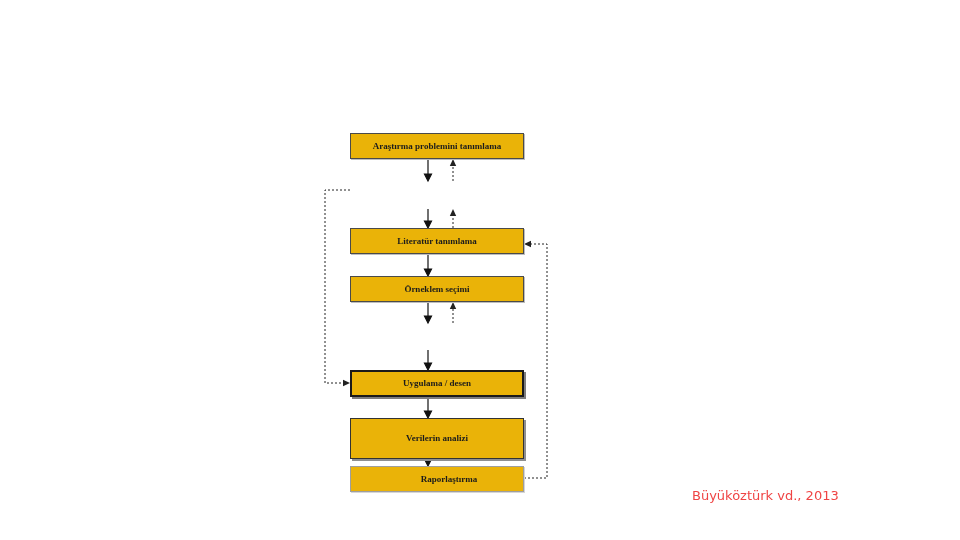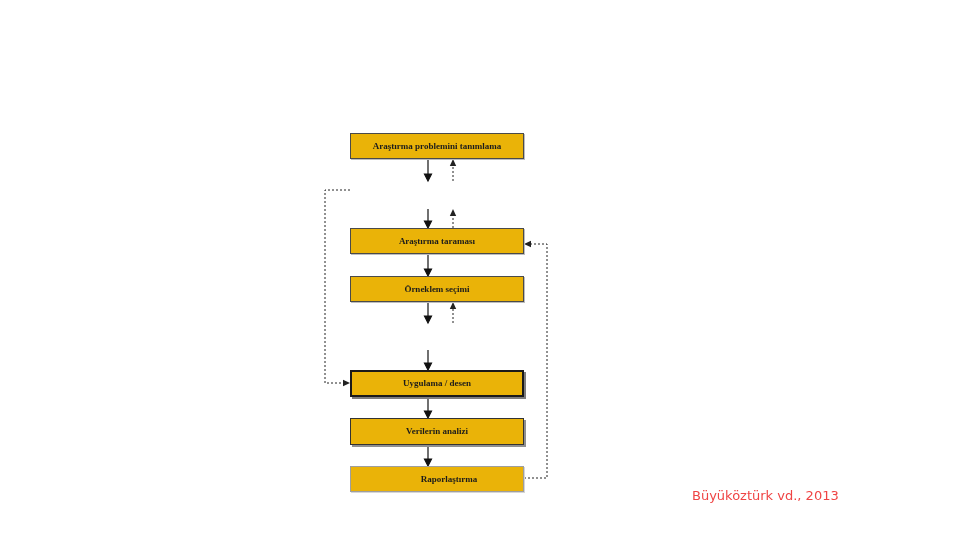--- a/index.html
+++ b/index.html
@@ -59,33 +59,33 @@
     <polyline points="524,478 547,478 547,244 531,244" fill="none" stroke="#222" stroke-width="1" stroke-dasharray="2 2"></polyline>
     <polygon points="524,244 531,240.7 531,247.3" fill="#222"></polygon>
   </svg>
 
   <div class="flowbox b-normal" style="top:133px;height:26px;">
     <span>Araştırma problemini tanımlama</span>
   </div>
 
 
   <div class="flowbox b-normal" style="top:228px;height:26px;">
-    <span>Araştırma taraması</span>
+    <span>Literatür tanımlama</span>
   </div>
 
   <div class="flowbox b-normal" style="top:276px;height:26px;">
     <span>Örneklem seçimi</span>
   </div>
 
 
   <div class="flowbox b-bold" style="top:370px;height:27px;">
     <span>Uygulama / desen</span>
   </div>
 
-  <div class="flowbox b-shadow" style="top:418px;height:27px;">
+  <div class="flowbox b-shadow" style="top:418px;height:41px;">
     <span>Verilerin analizi</span>
   </div>
 
   <div class="flowbox b-light" style="top:466px;height:26px;">
     <span>Raporlaştırma</span>
   </div>
 
   <div id="citation">Büyüköztürk vd., 2013</div>
 
 </div>

